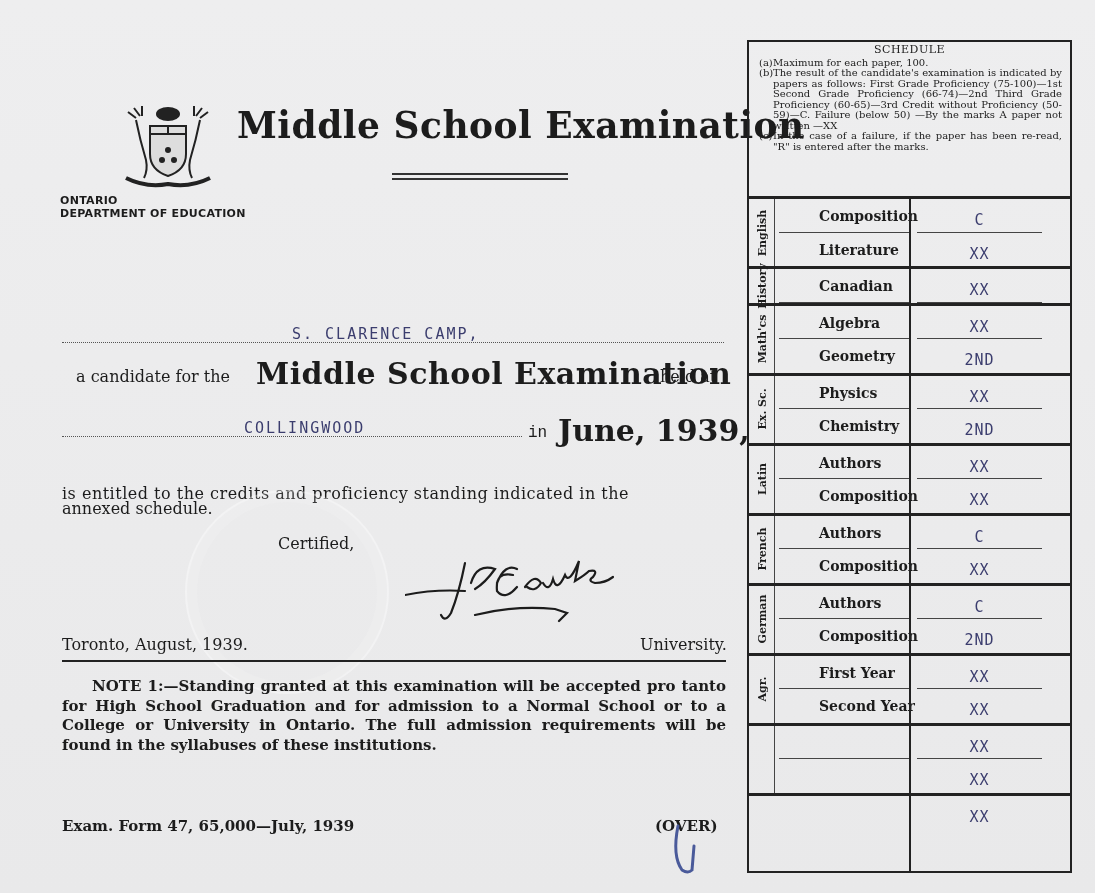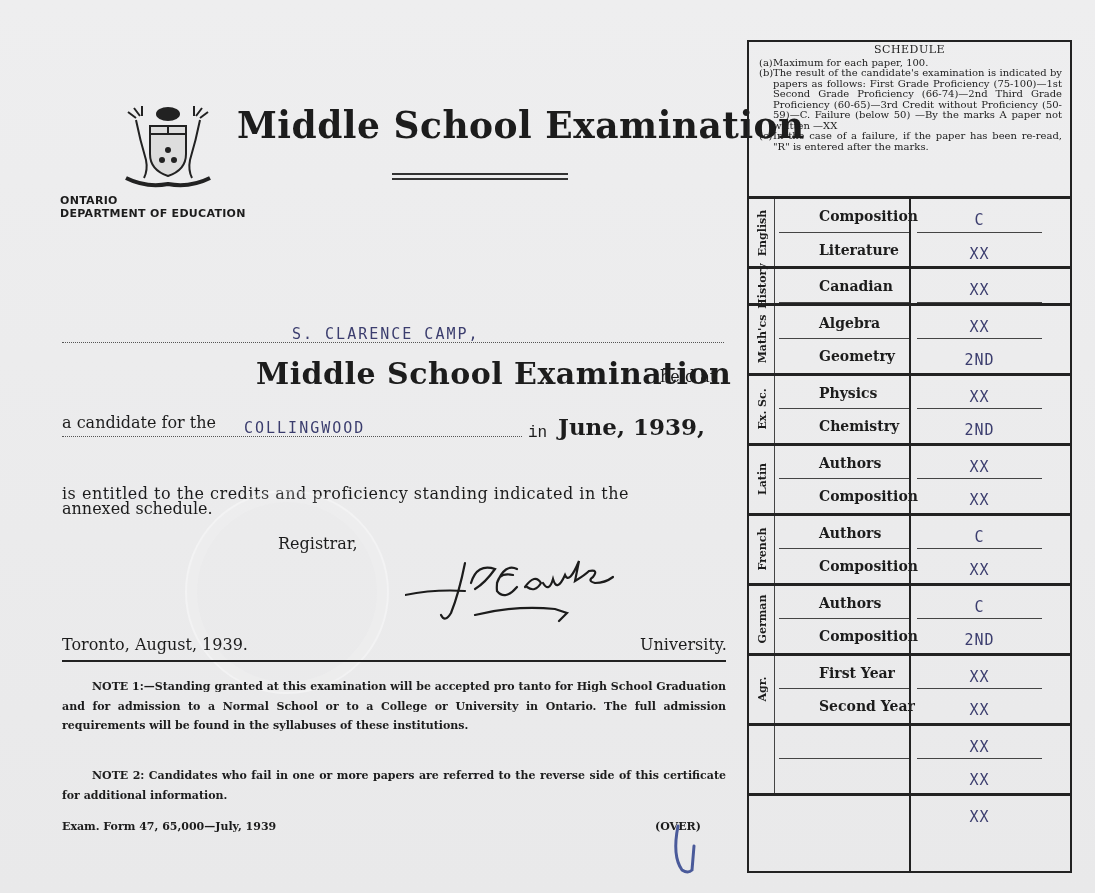--- a/index.html
+++ b/index.html
@@ -8,21 +8,21 @@
   .blackletter{font-family:"DejaVu Serif",serif;font-weight:bold;letter-spacing:0.5px;}
   .crest{position:absolute;left:116px;top:98px;width:104px;height:92px;}
   .ontario{position:absolute;left:60px;top:194px;width:210px;text-align:left;font-family:"DejaVu Sans",sans-serif;font-size:11px;font-weight:bold;line-height:13px;letter-spacing:0.3px;}
   .title{position:absolute;left:237px;top:102px;font-size:36px;line-height:44px;transform:scaleY(1.05);}
   .rule{position:absolute;left:392px;top:173px;width:176px;height:3px;border-top:2px solid #333;border-bottom:2px solid #333;}
   .dotline{position:absolute;border-bottom:1.5px dotted #555;height:0;}
   .typed{position:absolute;font-family:"DejaVu Sans Mono",monospace;color:#3b3d6e;font-size:15px;letter-spacing:2px;}
   .body-text{position:absolute;font-size:16px;}
   .serif-bold{position:absolute;font-weight:bold;}
   .hrule{position:absolute;left:62px;width:664px;height:0;border-top:2px solid #222;}
-  .note{position:absolute;left:62px;width:664px;font-size:11px;font-weight:bold;line-height:19.5px;text-align:justify;}
+  .note{position:absolute;left:62px;width:664px;font-size:15px;font-weight:bold;line-height:19.5px;text-align:justify;}
   .seal{position:absolute;left:185px;top:490px;width:200px;height:200px;border-radius:50%;border:2px solid rgba(255,255,255,0.55);box-shadow:0 0 0 10px rgba(255,255,255,0.18) inset;opacity:0.7;}
   .schedule{position:absolute;left:747px;top:40px;width:325px;height:833px;border:2.5px solid #222;box-sizing:border-box;}
   .sched-head{position:absolute;left:0;top:0;width:100%;height:157px;border-bottom:3px solid #222;box-sizing:border-box;font-size:10px;line-height:10.5px;}
   .sched-title{text-align:center;font-size:11px;margin-top:3px;letter-spacing:0.5px;}
   .sched-list{margin:2px 8px 0 10px;}
   .sched-row{display:flex;}
   .sched-key{width:14px;flex:none;}
   .sched-val{flex:1;text-align:justify;}
   .grid{position:absolute;left:0;top:157px;width:100%;}
   .group{position:relative;border-bottom:3px solid #222;box-sizing:border-box;}
@@ -60,53 +60,52 @@
     <div>ONTARIO</div>
     <div>DEPARTMENT OF EDUCATION</div>
   </div>
 
   <div class="title blackletter">Middle School Examination</div>
   <div class="rule"></div>
 
   <div class="dotline" style="left:62px;top:342px;width:662px;"></div>
   <div class="typed" style="left:268px;top:325px;margin-left:24px;">S. CLARENCE CAMP,</div>
 
-  <div class="body-text" style="left:62px;top:367px;margin-top:46px;">a candidate for the</div>
+  <div class="body-text" style="left:76px;top:367px;">a candidate for the</div>
   <div class="serif-bold blackletter" style="left:256px;top:356px;font-size:30px;">Middle School Examination</div>
   <div class="body-text" style="left:660px;top:367px;text-align:right;">held at</div>
 
   <div class="dotline" style="left:62px;top:436px;width:460px;"></div>
   <div class="typed" style="left:244px;top:419px;">COLLINGWOOD</div>
   <div class="body-text" style="left:528px;top:424px;font-family:Liberation Mono, monospace;">in</div>
-  <div class="serif-bold" style="left:558px;top:413px;font-size:23px;">June, 1939,</div>
+  <div class="serif-bold" style="left:558px;top:413px;font-size:30px;">June, 1939,</div>
 
   <div class="body-text" style="left:62px;top:471px;width:664px;text-align:justify;letter-spacing:0.5px;margin-top:13px;">is entitled to the credits and proficiency standing indicated in the</div>
   <div class="body-text" style="left:62px;top:491px;margin-top:8px;">annexed schedule.</div>
 
   <div class="seal"></div>
 
-  <div class="body-text" style="left:278px;top:534px;">Registrar,</div>
+  <div class="body-text" style="left:278px;top:534px;">Certified,</div>
 
   <svg class="sig" width="260" height="80" viewBox="0 0 260 80">
     <g fill="none" stroke="#1c1c1c" stroke-width="2.2" stroke-linecap="round">
       <path d="M0 42 q30 -6 60 -4"></path>
       <path d="M60 10 q-6 30 -14 50 q-6 10 -10 2"></path>
       <path d="M66 30 q6 -20 24 -14 q-10 14 -20 20"></path>
       <path d="M92 30 q8 -20 20 -14 M108 22 q-18 -4 -16 16 q8 10 20 -4"></path>
       <path d="M120 34 q10 -14 16 -4 q-6 10 -14 4 M138 30 q6 10 10 -4 q4 14 12 -4 q4 10 14 -14 l-4 20 q10 -6 14 -10 q10 -2 4 6 q-6 4 2 6 q10 0 18 -6"></path>
       <path d="M70 62 q40 -10 80 -6 l12 4 l-8 8"></path>
     </g>
   </svg>
 
   <div class="body-text" style="left:62px;top:635px;">Toronto, August, 1939.</div>
   <div class="body-text" style="left:640px;top:635px;">University.</div>
   <div class="hrule" style="top:660px;"></div>
 
   <div class="note" style="top:677px;text-indent:30px;">NOTE 1:—Standing granted at this examination will be accepted pro tanto for High School Graduation and for admission to a Normal School or to a College or University in Ontario. The full admission requirements will be found in the syllabuses of these institutions.</div>
-  <div class="note" style="top:766px;text-indent:30px;">NOTE 2: Candidates who fail in one or more papers are referred to the reverse side of this certificate for additional information.</div>
   <div class="note" style="top:817px;font-weight:bold;">Exam. Form 47, 65,000—July, 1939</div>
   <div class="note" style="top:817px;left:655px;width:80px;">(OVER)</div>
   <svg class="over-mark" width="30" height="55" viewBox="0 0 30 55">
     <path d="M8 4 q-6 30 4 44 q6 4 10 0 l2 -24" fill="none" stroke="#4a5a9a" stroke-width="3" stroke-linecap="round"></path>
   </svg>
 
   <div class="schedule">
     <div class="sched-head">
       <div class="sched-title">SCHEDULE</div>
       <div class="sched-list">

